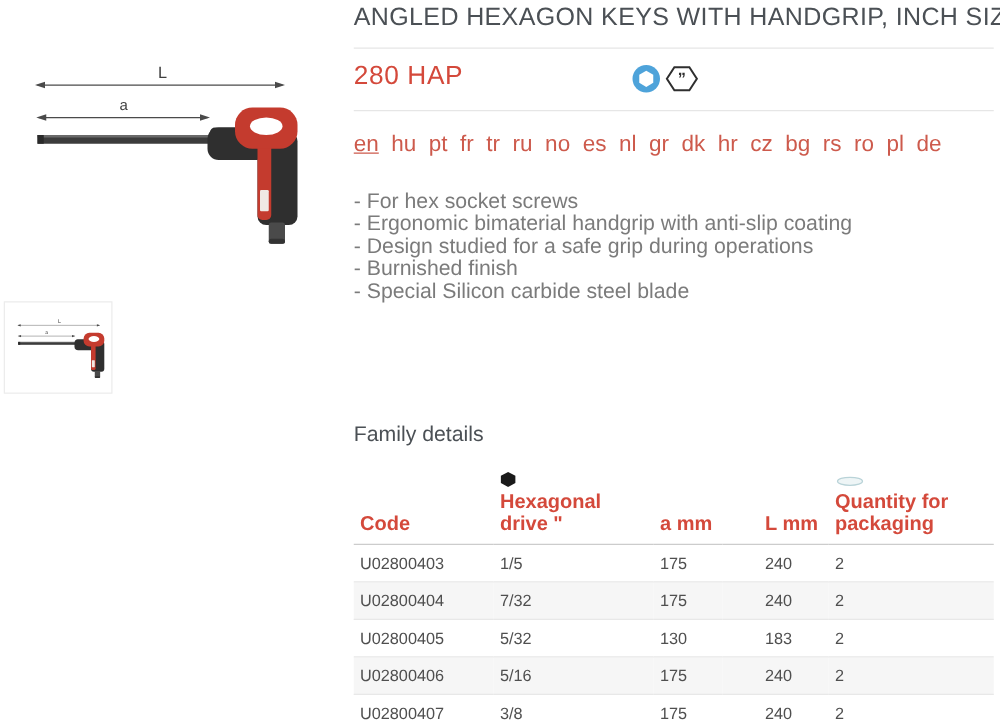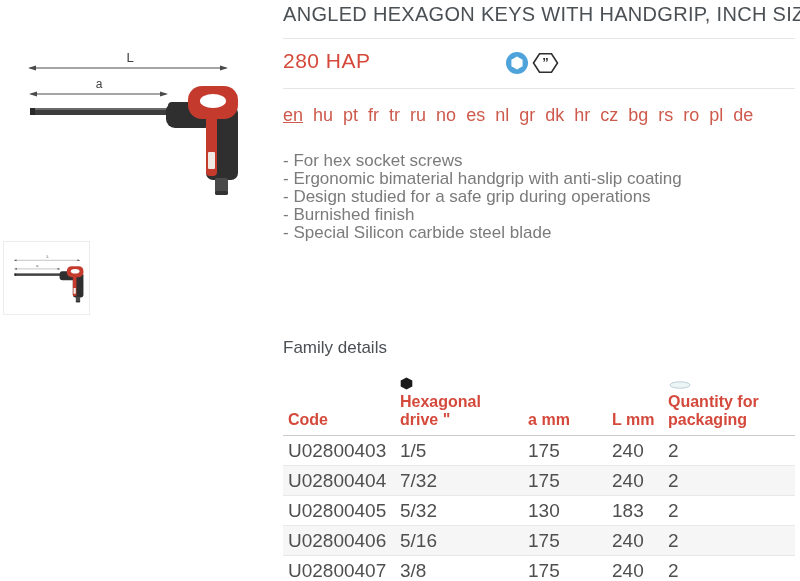--- a/index.html
+++ b/index.html
@@ -34,21 +34,21 @@
   .lang{color:var(--link);text-decoration:none;cursor:pointer}
   .lang.active{text-decoration:underline}
   .features{list-style:none;margin:26px 0 0;padding:0;font-size:17px;
     color:var(--feature);line-height:18px}
   .family-heading{margin:96px 0 12px;font-size:17px;font-weight:500;color:var(--title)}
   table{border-collapse:collapse;width:100%;margin-top:14px;table-layout:fixed}
   col.c1{width:112px}col.c2{width:128px}col.c3{width:55px}col.c4{width:85px}
   th{vertical-align:bottom;padding:0 0 6px 5px;text-align:left;color:var(--accent);
     font-size:16px;font-weight:700;border-bottom:1px solid #cccccc}
   .icon-slot{height:18px;display:flex;align-items:flex-end;margin-bottom:3px}
-  td{padding:7px 4px 7px 5px;font-size:19px;color:#4f4f4f;
+  td{padding:7px 4px 7px 5px;font-size:13px;color:#4f4f4f;
     border-bottom:1px solid #e8e8e8;line-height:15px}
   th:nth-child(3){text-align:center;padding-right:8px}
   td:nth-child(3){text-align:left;padding-right:8px}
   th:nth-child(4),td:nth-child(4){padding-left:34px}
   tbody tr:nth-child(even){background:#f6f6f6}
 </style>
 </head>
 <body>
 
 <svg width="0" height="0" style="position:absolute" aria-hidden="true">

